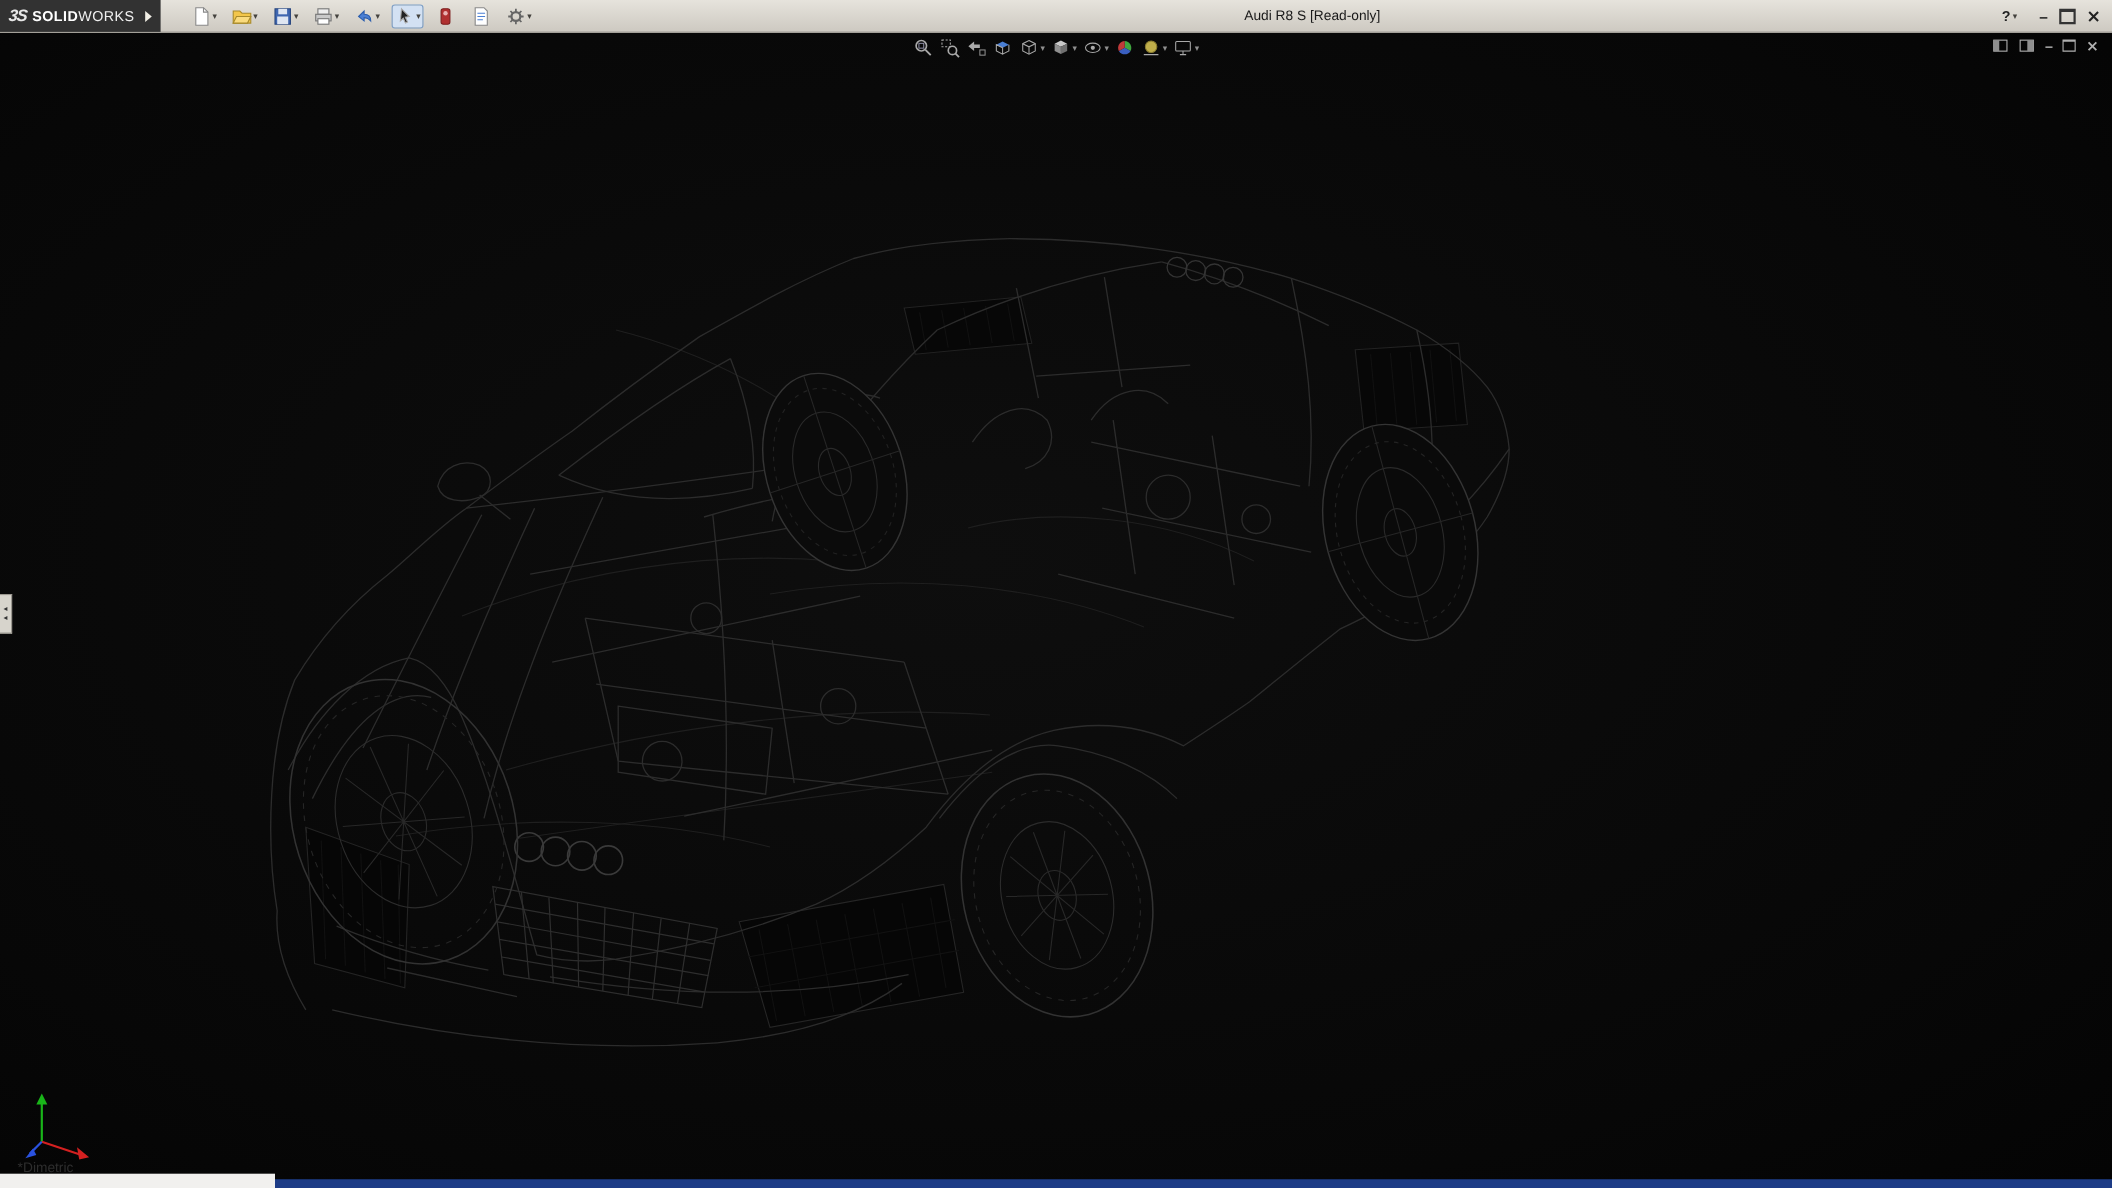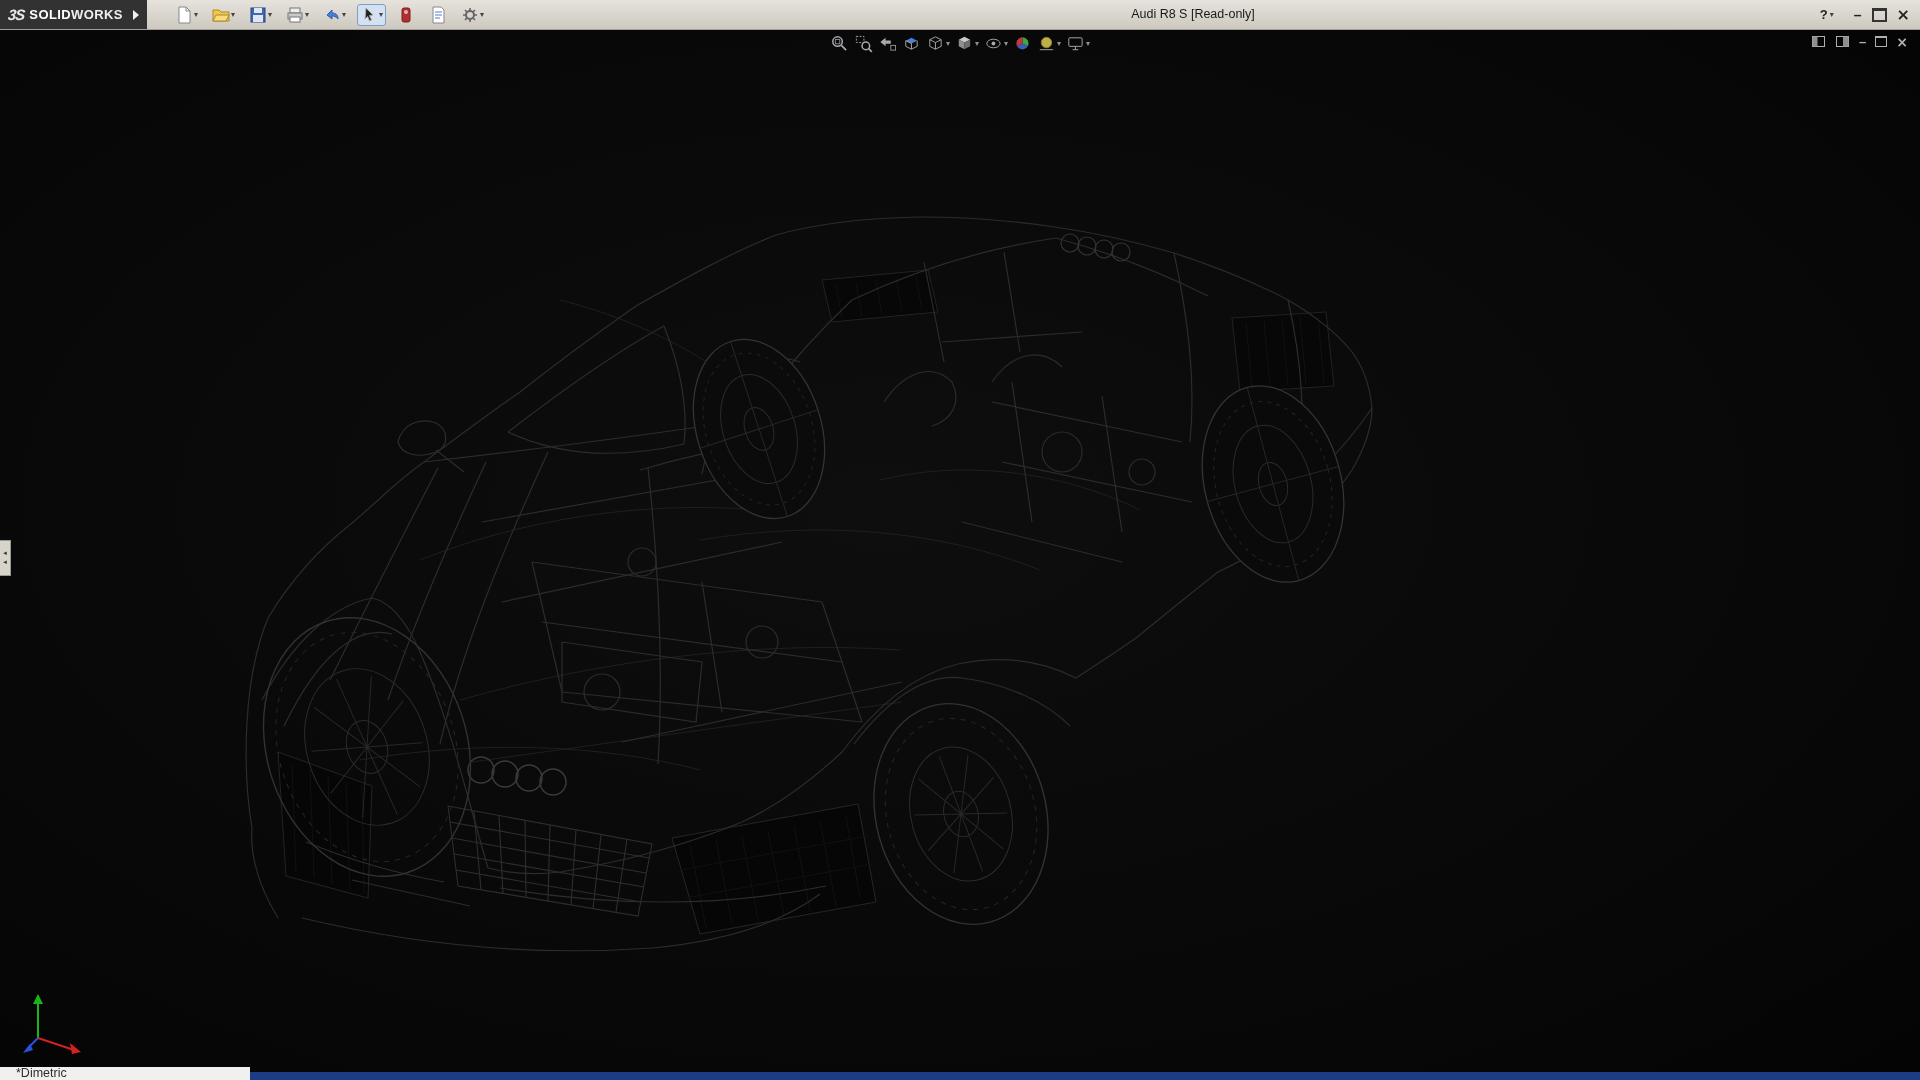--- a/index.html
+++ b/index.html
@@ -7,21 +7,21 @@
        font-family:"Liberation Sans", sans-serif;}
 
   
   .titlebar{position:absolute;top:0;left:0;right:0;height:29px;z-index:20;
             background:linear-gradient(#e6e3dc,#cdc9c1);border-bottom:1px solid #a3a099;
             display:flex;align-items:center;}
   .logo{height:29px;background:#323232;display:flex;align-items:center;padding:0 8px 0 8px;gap:5px;}
   .brand-mark{color:#e8e8e8;font-weight:bold;font-style:italic;font-size:15px;letter-spacing:-1px;transform:skewX(-6deg);}
   .brand-text{color:#fff;font-size:13px;letter-spacing:.4px;white-space:nowrap;}
   .brand-text .solid{font-weight:bold;}
-  .brand-text .works{font-weight:bold;opacity:.92;}
+  .brand-text .works{font-weight:normal;opacity:.92;}
   .logo-arrow{width:0;height:0;border-left:6px solid #f2efe6;border-top:5px solid transparent;border-bottom:5px solid transparent;margin-left:5px;}
   .tb-icons{display:flex;align-items:center;margin-left:26px;gap:10px;}
   .tb-item{display:flex;align-items:center;gap:1px;padding:1px 2px;border-radius:2px;}
   .tb-item.active{background:#d3e1f3;outline:1px solid #7d9fc8;}
   .caret{font-family:"DejaVu Sans", sans-serif;font-size:8px;color:#44423e;line-height:8px;}
   .main-title{position:absolute;left:1193px;top:0;transform:translateX(-50%);line-height:29px;
               font-size:12.5px;color:#191919;white-space:nowrap;}
   .win-controls{position:absolute;right:10px;top:0;height:29px;display:flex;align-items:center;gap:10px;}
   .win-help{font-size:13px;font-weight:bold;color:#222;display:flex;align-items:center;gap:2px;margin-right:10px;}
   .win-min{font-size:14px;font-weight:bold;color:#222;line-height:10px;}
@@ -49,21 +49,21 @@
                 border:1px solid #9a978f;border-left:none;z-index:15;display:flex;flex-direction:column;
                 align-items:center;justify-content:center;font-family:"DejaVu Sans", sans-serif;
                 font-size:7px;color:#333;line-height:9px;}
 
   
   .triad{position:absolute;left:18px;top:986px;z-index:6;}
 
   
   .taskbar-strip{position:absolute;left:0;right:0;bottom:0;height:8px;background:#1d3c86;z-index:14;}
   .status-corner{position:absolute;left:0;bottom:0;width:250px;height:13px;background:#f1f0ee;z-index:15;}
-  .orientation-label{position:absolute;left:16px;bottom:0;z-index:16;font-size:12.5px;color:#2e2e2e;line-height:14px;}
+  .orientation-label{position:absolute;left:16px;bottom:12px;z-index:16;font-size:12.5px;color:#2e2e2e;line-height:14px;}
 </style>
 </head>
 <body>
 
 <div class="titlebar">
   <div class="logo">
     <span class="brand-mark">3S</span>
     <span class="brand-text"><span class="solid">SOLID</span><span class="works">WORKS</span></span>
     <span class="logo-arrow"></span>
   </div>

